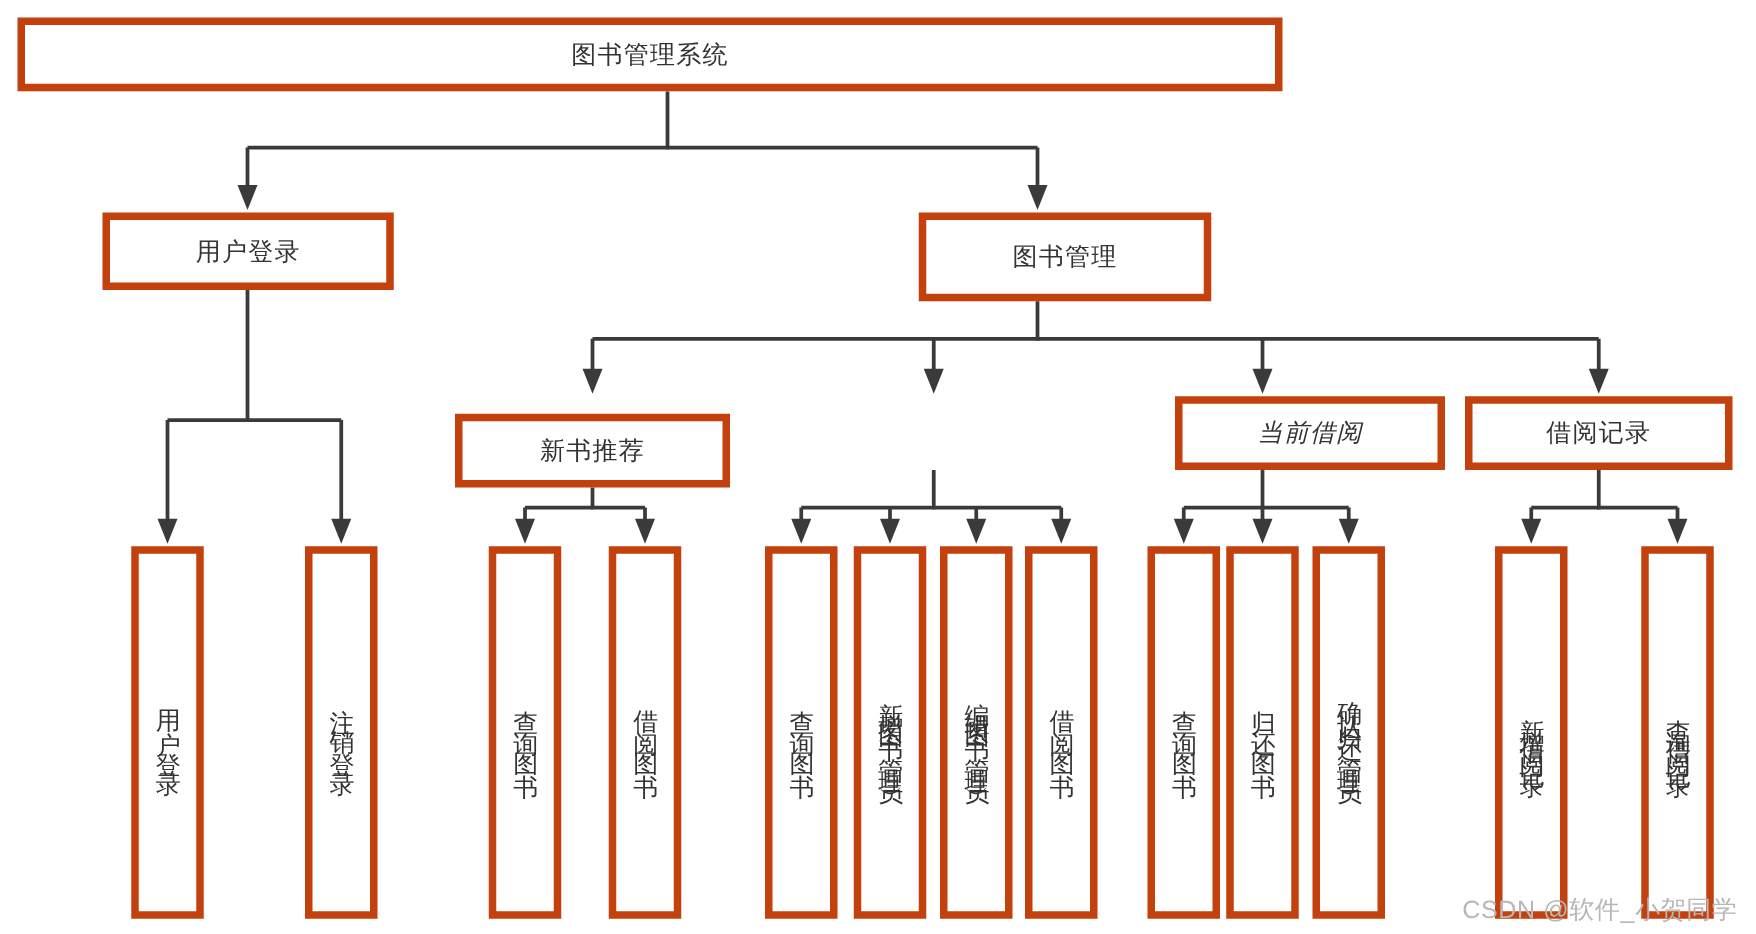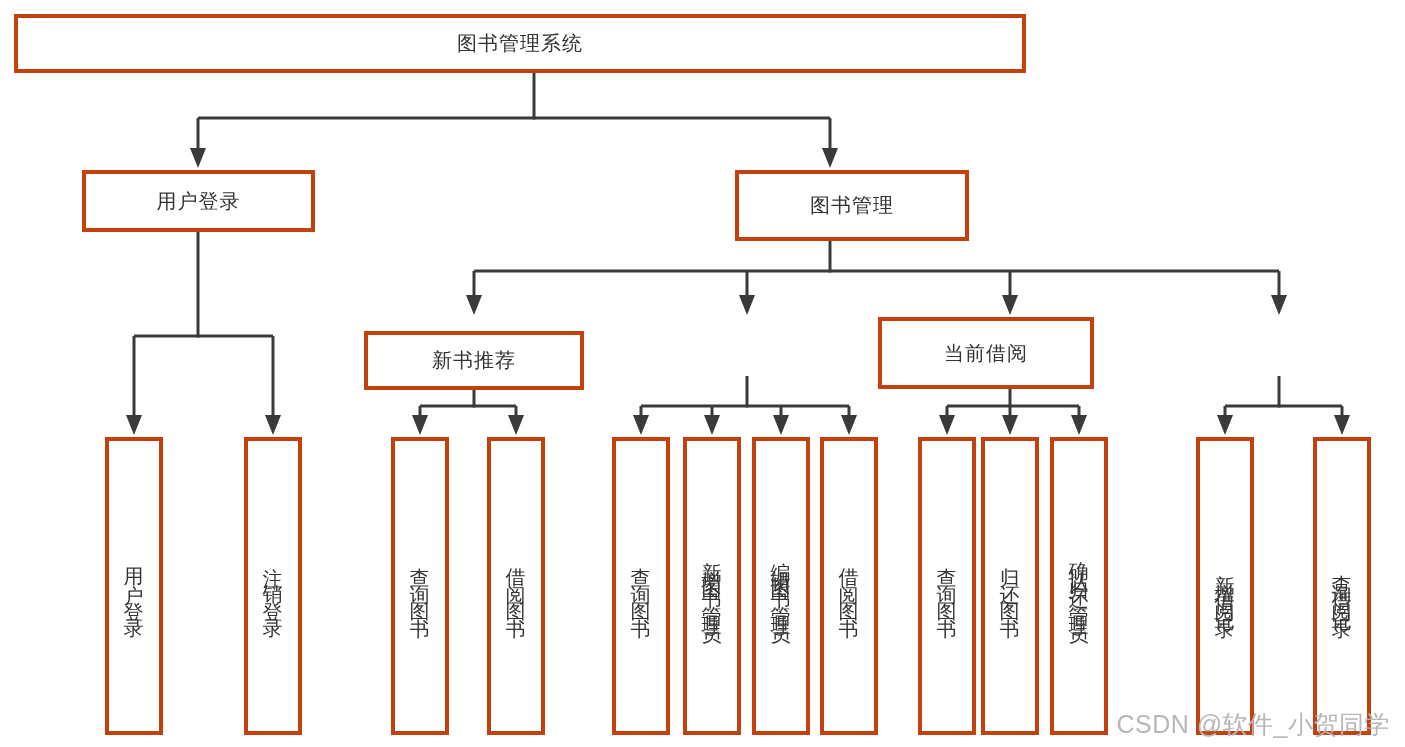--- a/index.html
+++ b/index.html
@@ -13,21 +13,21 @@
   }
   svg.connectors {
     position: absolute;
     left: 0; top: 0;
     width: 1405px; height: 747px;
   }
   .box {
     position: absolute;
     box-sizing: border-box;
     background: #ffffff;
-    border: 4px solid #c2410c;
+    border: 6px solid #c2410c;
     display: flex;
     align-items: center;
     justify-content: center;
     color: #333333;
   }
   .hlbl {
     font-size: 20px;
     letter-spacing: 1px;
     white-space: nowrap;
   }
@@ -38,21 +38,21 @@
     font-size: 20px;
     letter-spacing: 17px;
     line-height: 1;
     white-space: nowrap;
   }
   .vlbl.tight { letter-spacing: 9px; }
   .watermark {
     position: absolute;
     right: 15px;
     bottom: 6px;
-    font-size: 25px;
+    font-size: 20px;
     color: #b7b7b7;
     letter-spacing: 0.5px;
     z-index: 5;
     white-space: nowrap;
   }
 </style>
 </head>
 <body>
 
 <div class="canvas">
@@ -128,22 +128,25 @@
   <div class="box" style="left:82px; top:170px; width:233px; height:62px;">
     <span class="hlbl">用户登录</span>
   </div>
   <div class="box" style="left:735px; top:170px; width:234px; height:71px;">
     <span class="hlbl">图书管理</span>
   </div>
 
   <div class="box" style="left:364px; top:317px; width:220px; height:59px;margin-top:14px;">
     <span class="hlbl">新书推荐</span>
   </div>
-  <div class="box" style="left:878px; top:317px; width:216px; height:72px;">
+  <div class="box" style="left:940px; top:317px; width:216px; height:59px;font-style:italic;">
     <span class="hlbl">当前借阅</span>
+  </div>
+  <div class="box" style="left:1172px; top:317px; width:214px; height:59px;">
+    <span class="hlbl">借阅记录</span>
   </div>
 
   <div class="box leaf" style="left:105px;">
     <span class="vlbl">用户登录</span>
   </div>
   <div class="box leaf" style="left:244px;">
     <span class="vlbl">注销登录</span>
   </div>
 
   <div class="box leaf" style="left:391px;">

